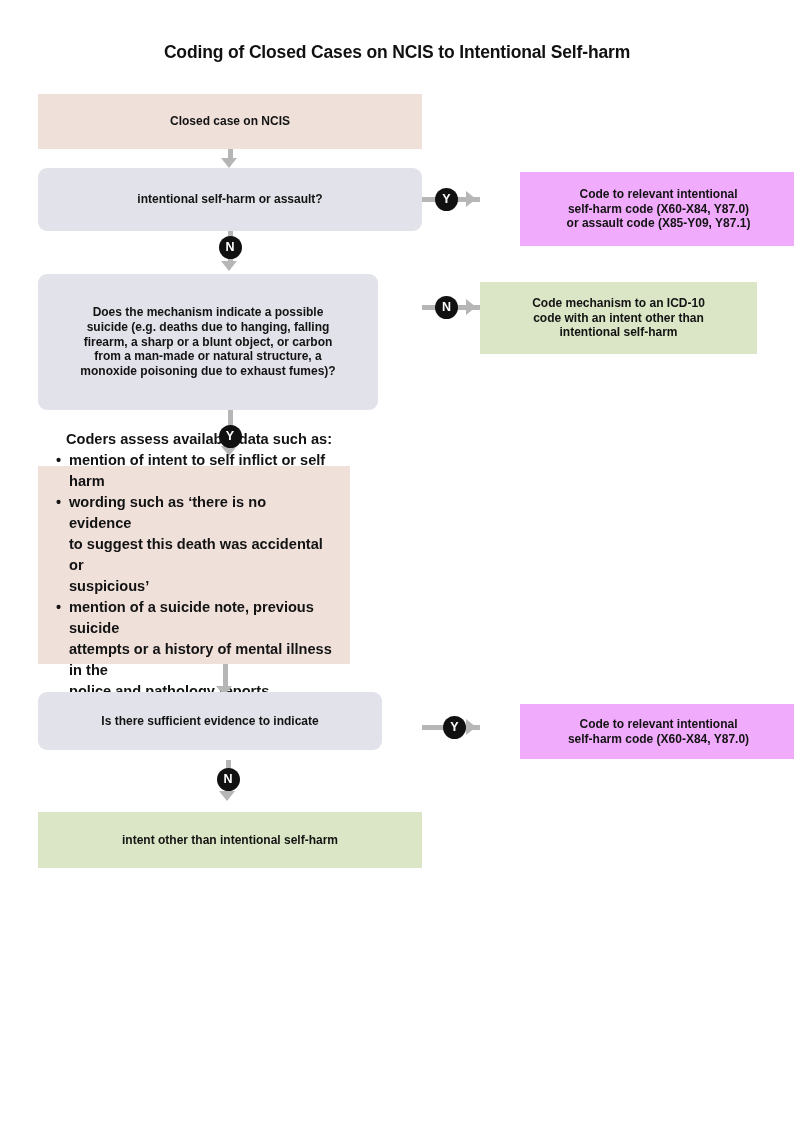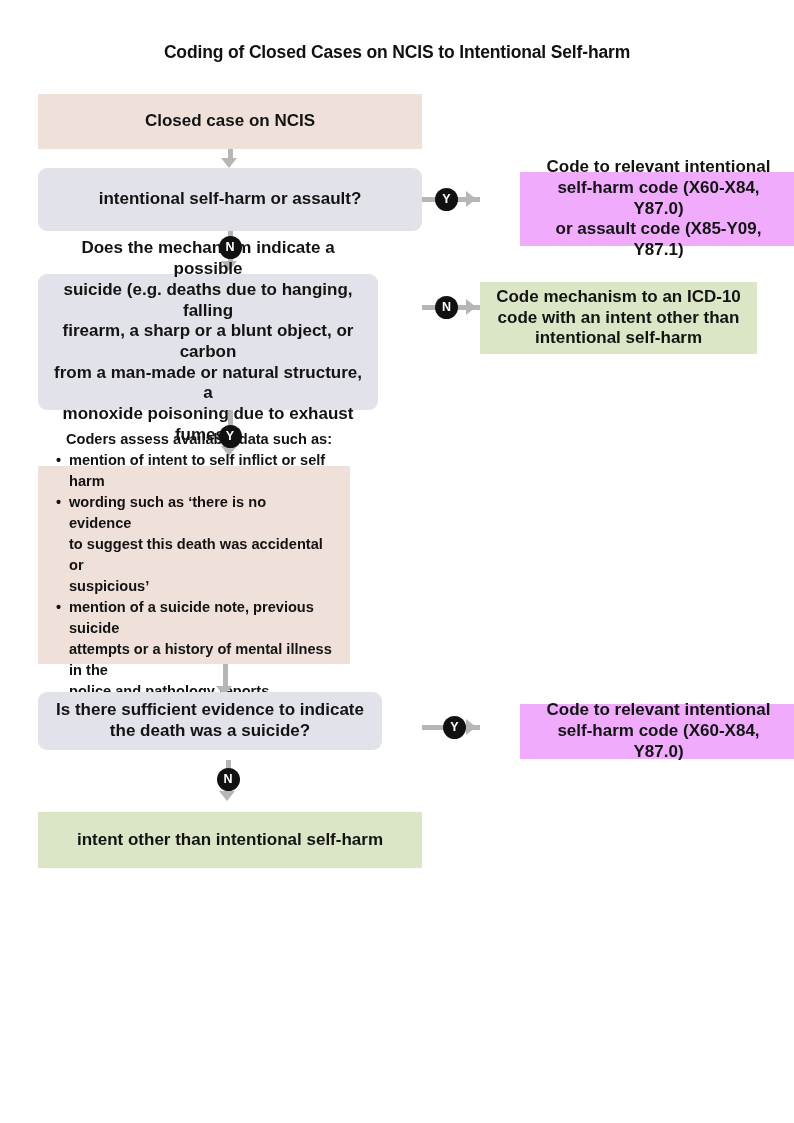--- a/index.html
+++ b/index.html
@@ -35,21 +35,21 @@
     color: #111111;
   }
 
   
   .node {
     position: absolute;
     box-sizing: border-box;
     display: flex;
     flex-direction: column;
     justify-content: center;
-    font-size: 17px;
+    font-size: 12px;
     line-height: 1.22;
     font-weight: bold;
     color: #131313;
     padding: 8px 12px;
   }
   .node.center { text-align: center; align-items: center; }
   .node.left   { text-align: left;  align-items: flex-start; }
 
   .node .line { display: block; width: 100%; }
 
@@ -197,21 +197,20 @@
         <span class="line">police and pathology reports.</span>
       </li>
     </ul>
   </div>
 
   <div class="conn v-line" style="left:222.5px; top:664px; height:24px;"></div>
   <div class="conn v-arrowhead" style="left:216px; top:686px;"></div>
 
   <div class="node center fill-lav" id="node-q-evidence">
     <span class="line">Is there sufficient evidence to indicate</span>
-    <span class="line">the death was a suicide?</span>
   </div>
 
   <div class="conn h-line" style="left:422px; top:725px; width:58px;"></div>
   <div class="conn h-arrowhead" style="left:466px; top:719px;"></div>
   <div class="badge" style="left:443px; top:716px;">Y</div>
 
   <div class="node center fill-yellow" id="node-out-evidence">
     <span class="line">Code to relevant intentional</span>
     <span class="line">self-harm code (X60-X84, Y87.0)</span>
   </div>

